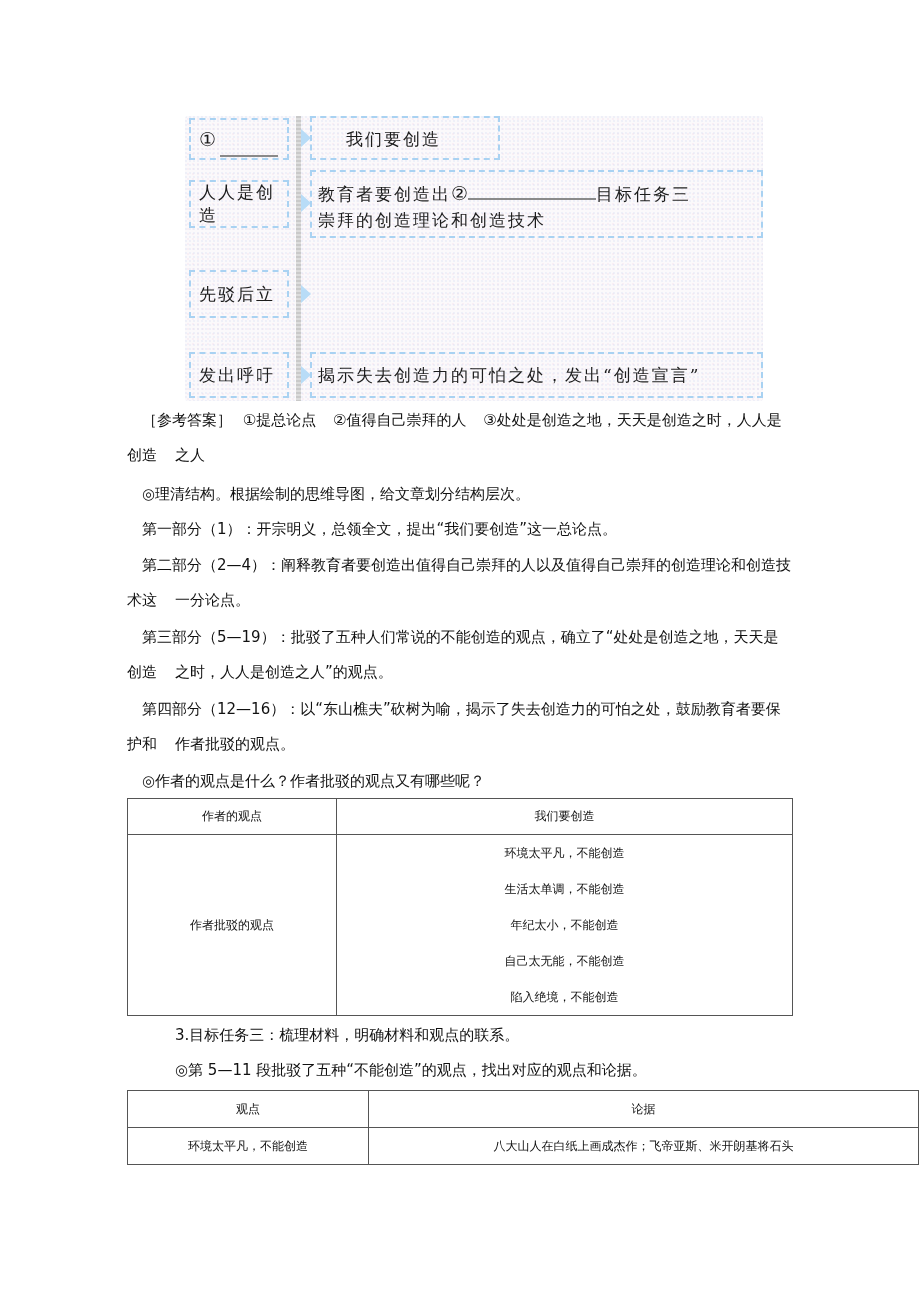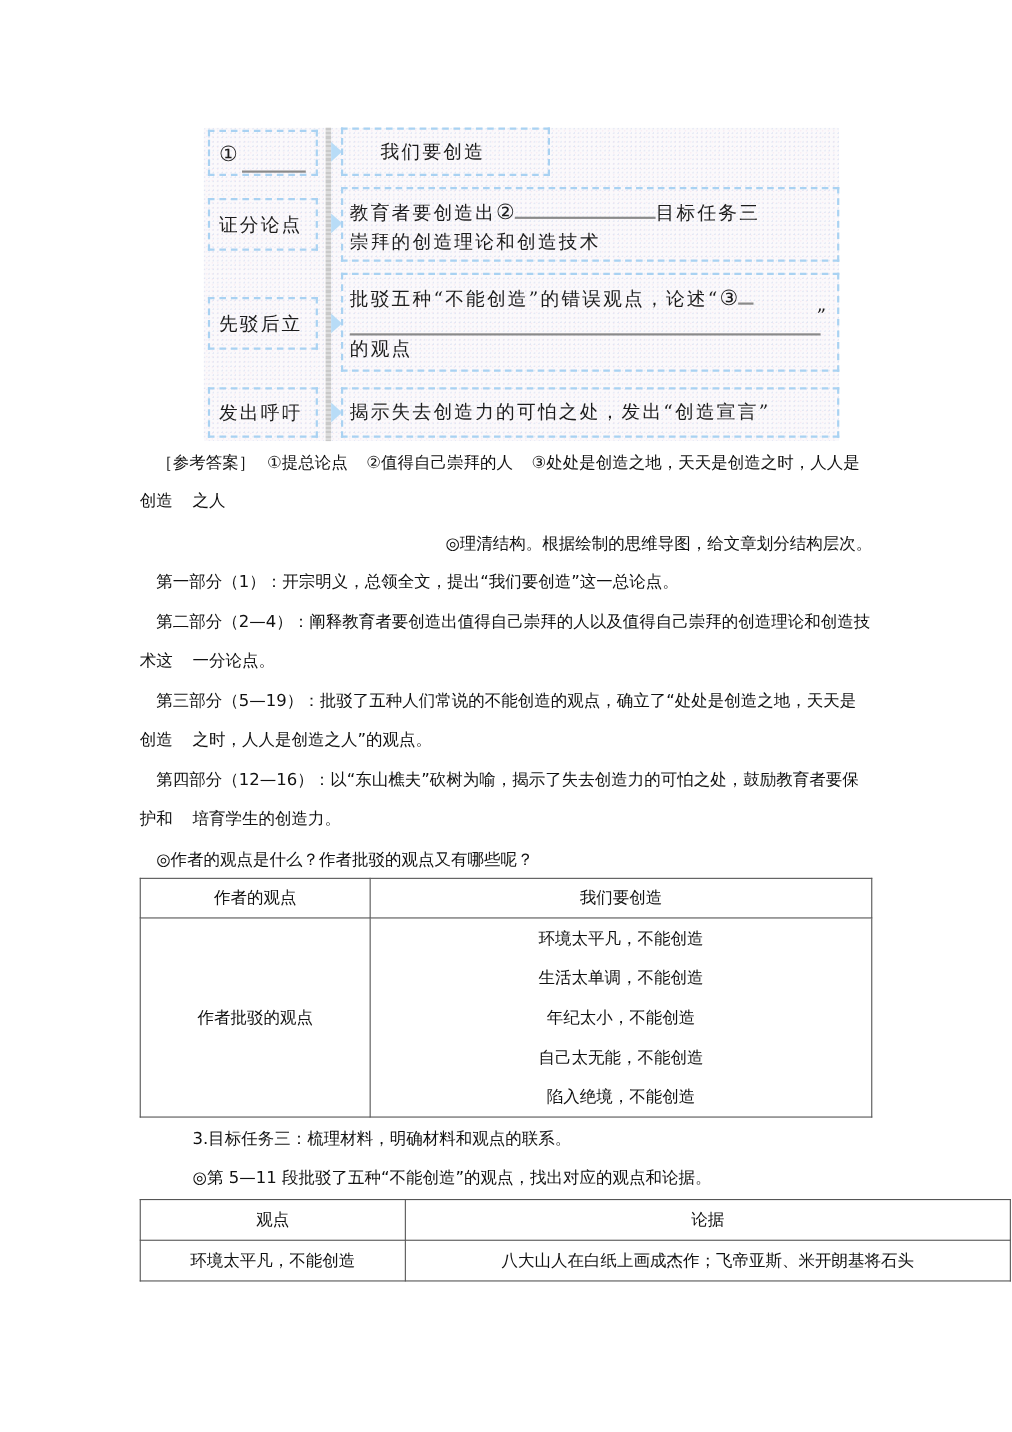--- a/index.html
+++ b/index.html
@@ -44,21 +44,21 @@
       font-family: "DejaVu Sans", "Liberation Sans", sans-serif;
       font-size: 15px; line-height: 35px; color: #111;
       text-indent: 15px;
     }
     .para.noindent { text-indent: 0; margin-left: 48px; }
 
     
     table.grid {
       position: absolute; left: 127px; border-collapse: collapse;
       font-family: "DejaVu Sans", "Liberation Sans", sans-serif;
-      font-size: 15px; color: #111;
+      font-size: 12px; color: #111;
     }
     table.grid td {
       border: 1px solid #555; text-align: center; padding: 0; vertical-align: middle;
     }
     .stack div { height: 36px; line-height: 36px; }
   </style>
 </head>
 <body>
 
 <div class="diagram">
@@ -67,66 +67,58 @@
   <div class="node left-node" style="top:2px;height:42px;">
     <span class="circ">①</span>
     <span class="blank" style="width:58px;margin-left:4px;margin-top:18px;"></span>
   </div>
   <div class="arrow" style="top:13px;"></div>
   <div class="node right-node" style="top:0;width:190px;height:44px;padding-left:34px;">
     <span>我们要创造</span>
   </div>
 
   <div class="node left-node" style="top:64px;height:48px;">
-    <span>证分论点</span>
+    <span>人人是创造</span>
   </div>
   <div class="arrow" style="top:78px;"></div>
   <div class="node right-node" style="top:54px;width:453px;height:68px;">
     <div><span>教育者要创造出</span><span class="circ">②</span><span class="blank" style="width:128px;"></span><span>目标任务三</span></div>
     <div style="margin-top:-4px;">崇拜的创造理论和创造技术</div>
   </div>
 
   <div class="node left-node" style="top:154px;height:48px;">
     <span>先驳后立</span>
   </div>
   <div class="arrow" style="top:169px;"></div>
-  <div class="node right-node" style="top:132px;width:453px;height:90px;">
-    <div style="white-space:nowrap;"><span>批驳五种“不能创造”的错误观点，论述“</span><span class="circ">③</span><span class="blank" style="width:14px;"></span></div>
-    <div style="position:relative;height:22px;">
-      <span class="blank" style="position:absolute;left:0;top:0;width:428px;"></span>
-      <span style="position:absolute;right:2px;top:-14px;">”</span>
-    </div>
-    <div style="margin-top:-6px;">的观点</div>
-  </div>
 
   <div class="node left-node" style="top:236px;height:46px;">
     <span>发出呼吁</span>
   </div>
   <div class="arrow" style="top:250px;"></div>
   <div class="node right-node" style="top:236px;width:453px;height:46px;">
     <span>揭示失去创造力的可怕之处，发出“创造宣言”</span>
   </div>
 </div>
 
 <div class="para" style="top:403px;text-indent:15px;">
   <span>［参考答案］</span>
   <span style="margin-left:6px;">①提总论点</span>
   <span style="margin-left:12px;">②值得自己崇拜的人</span>
   <span style="margin-left:12px;">③处处是创造之地，天天是创造之时，人人是创造</span>
 </div>
 <div class="para noindent" style="top:438px;">之人</div>
 
-<div class="para" style="top:477px;text-align:right;">◎理清结构。根据绘制的思维导图，给文章划分结构层次。</div>
+<div class="para" style="top:477px;">◎理清结构。根据绘制的思维导图，给文章划分结构层次。</div>
 <div class="para" style="top:512px;">第一部分（1）：开宗明义，总领全文，提出“我们要创造”这一总论点。</div>
 <div class="para" style="top:548px;">第二部分（2—4）：阐释教育者要创造出值得自己崇拜的人以及值得自己崇拜的创造理论和创造技术这</div>
 <div class="para noindent" style="top:583px;">一分论点。</div>
 <div class="para" style="top:620px;">第三部分（5—19）：批驳了五种人们常说的不能创造的观点，确立了“处处是创造之地，天天是创造</div>
 <div class="para noindent" style="top:655px;">之时，人人是创造之人”的观点。</div>
 <div class="para" style="top:692px;">第四部分（12—16）：以“东山樵夫”砍树为喻，揭示了失去创造力的可怕之处，鼓励教育者要保护和</div>
-<div class="para noindent" style="top:727px;">培育学生的创造力。</div>
+<div class="para noindent" style="top:727px;">作者批驳的观点。</div>
 
 <div class="para" style="top:764px;">◎作者的观点是什么？作者批驳的观点又有哪些呢？</div>
 <table class="grid" style="top:798px;width:666px;">
   <tbody>
       <tr style="height:36px;">
     <td style="width:208px;">作者的观点</td>
     <td>我们要创造</td>
   </tr>
   <tr style="height:181px;">
     <td>作者批驳的观点</td>

